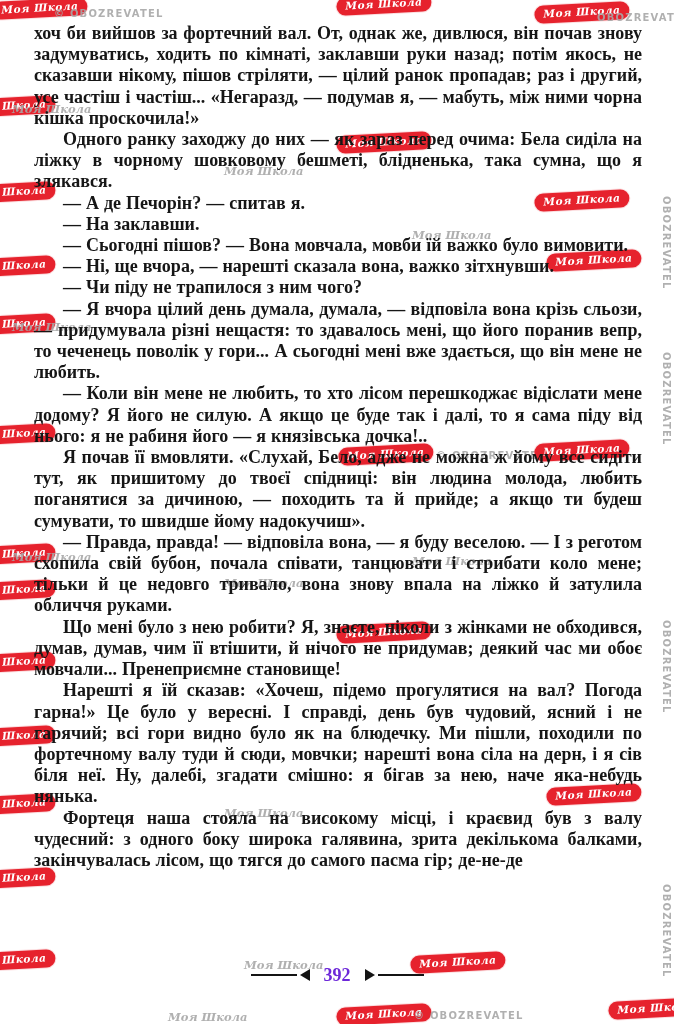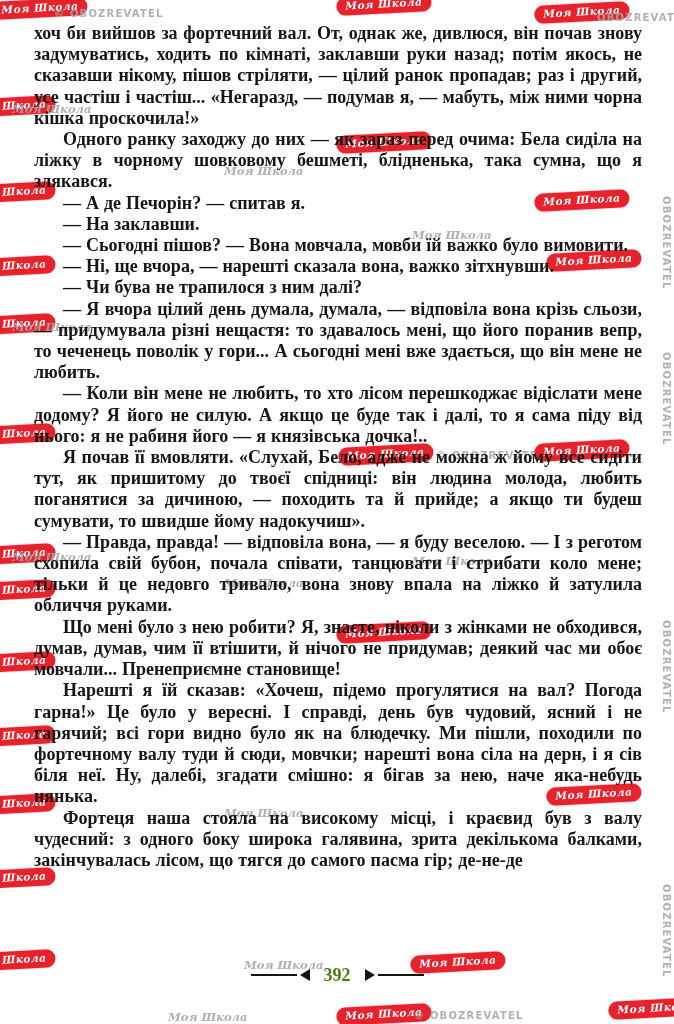--- a/index.html
+++ b/index.html
@@ -33,21 +33,21 @@
     font-weight:700; font-size:10px; letter-spacing:1.2px; opacity:.9;
   }
   .footer {
     position:absolute; left:0; right:0; top:966px; z-index:2;
     display:flex; justify-content:center; align-items:center;
   }
   .rule { width:46px; height:2px; background:#141414; }
   .arrow { width:0; height:0; border-top:6px solid transparent; border-bottom:6px solid transparent; }
   .arrow.left  { border-right:10px solid #141414; margin-left:3px; }
   .arrow.right { border-left:10px solid #141414; margin-right:3px; }
-  .pagenum { font-size:18px; font-weight:700; margin:0 14px; color:#4d7c0f; line-height:1; }
+  .pagenum { font-size:18px; font-weight:700; margin:0 14px; color:#6d28d9; line-height:1; }
 </style>
 </head>
 <body>
 
 <div class="page">
   <div class="watermark-layer">
       <div class="wm wm-pill" style="left: -8px; top: 2px; transform: rotate(-3deg);">Моя Школа</div>
       <div class="wm wm-copyright" style="left: 54px; top: 8px;">© OBOZREVATEL</div>
       <div class="wm wm-pill" style="left: 336px; top: -2px; transform: rotate(-3deg);">Моя Школа</div>
       <div class="wm wm-pill" style="left: 534px; top: 6px; transform: rotate(-3deg);">Моя Школа</div>
@@ -92,21 +92,21 @@
       <div class="wm wm-pill" style="left: 608px; top: 1002px; transform: rotate(-3deg);">Моя Школа</div>
     </div>
 
   <div class="text-column">
       <p class="para">хоч би вийшов за фортечний вал. От, однак же, дивлюся, він почав знову задумуватись, ходить по кімнаті, заклавши руки назад; потім якось, не сказавши нікому, пішов стріляти, — цілий ранок пропадав; раз і другий, усе частіш і частіш... «Негаразд, — подумав я, — мабуть, між ними чорна кішка проскочила!»</p>
       <p class="para indent">Одного ранку заходжу до них — як зараз перед очима: Бела сиділа на ліжку в чорному шовковому бешметі, блідненька, така сумна, що я злякався.</p>
       <p class="para indent">— А де Печорін? — спитав я.</p>
       <p class="para indent">— На заклавши.</p>
       <p class="para indent">— Сьогодні пішов? — Вона мовчала, мовби їй важко було вимовити.</p>
       <p class="para indent">— Ні, ще вчора, — нарешті сказала вона, важко зітхнувши.</p>
-      <p class="para indent">— Чи бува не трапилося з ним далі?</p>
+      <p class="para indent">— Чи піду не трапилося з ним чого?</p>
       <p class="para indent">— Я вчора цілий день думала, думала, — відповіла вона крізь сльози, — придумувала різні нещастя: то здавалось мені, що його поранив вепр, то чеченець поволік у гори... А сьогодні мені вже здається, що він мене не любить.</p>
       <p class="para indent">— Коли він мене не любить, то хто лісом перешкоджає відіслати мене додому? Я його не силую. А якщо це буде так і далі, то я сама піду від нього: я не рабиня його — я князівська дочка!..</p>
       <p class="para indent">Я почав її вмовляти. «Слухай, Бело, адже не можна ж йому все сидіти тут, як пришитому до твоєї спідниці: він людина молода, любить поганятися за дичиною, — походить та й прийде; а якщо ти будеш сумувати, то швидше йому надокучиш».</p>
       <p class="para indent">— Правда, правда! — відповіла вона, — я буду веселою. — І з реготом схопила свій бубон, почала співати, танцювати і стрибати коло мене; тільки й це недовго тривало, вона знову впала на ліжко й затулила обличчя руками.</p>
       <p class="para indent">Що мені було з нею робити? Я, знаєте, ніколи з жінками не обходився, думав, думав, чим її втішити, й нічого не придумав; деякий час ми обоє мовчали... Пренеприємне становище!</p>
       <p class="para indent">Нарешті я їй сказав: «Хочеш, підемо прогулятися на вал? Погода гарна!» Це було у вересні. І справді, день був чудовий, ясний і не гарячий; всі гори видно було як на блюдечку. Ми пішли, походили по фортечному валу туди й сюди, мовчки; нарешті вона сіла на дерн, і я сів біля неї. Ну, далебі, згадати смішно: я бігав за нею, наче яка-небудь нянька.</p>
       <p class="para indent">Фортеця наша стояла на високому місці, і краєвид був з валу чудесний: з одного боку широка галявина, зрита декількома балками, закінчувалась лісом, що тягся до самого пасма гір; де-не-де</p>
     </div>
 
   <div class="footer">

